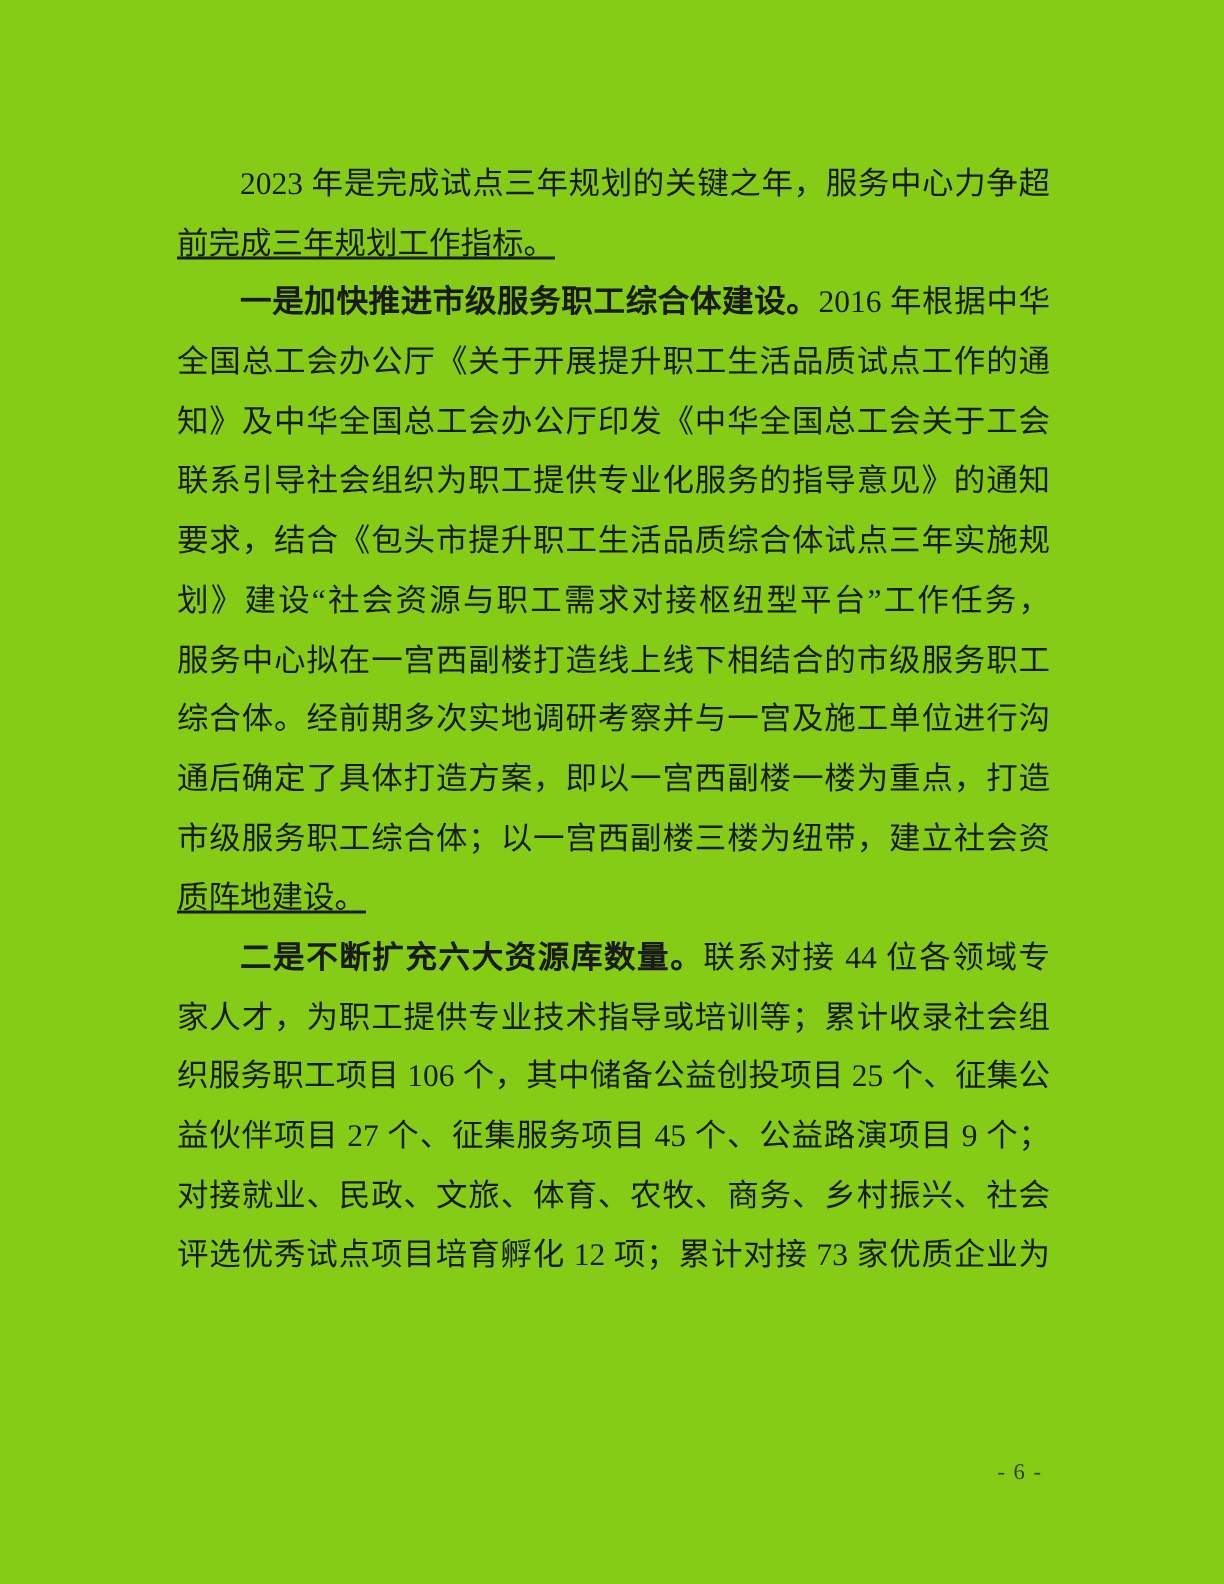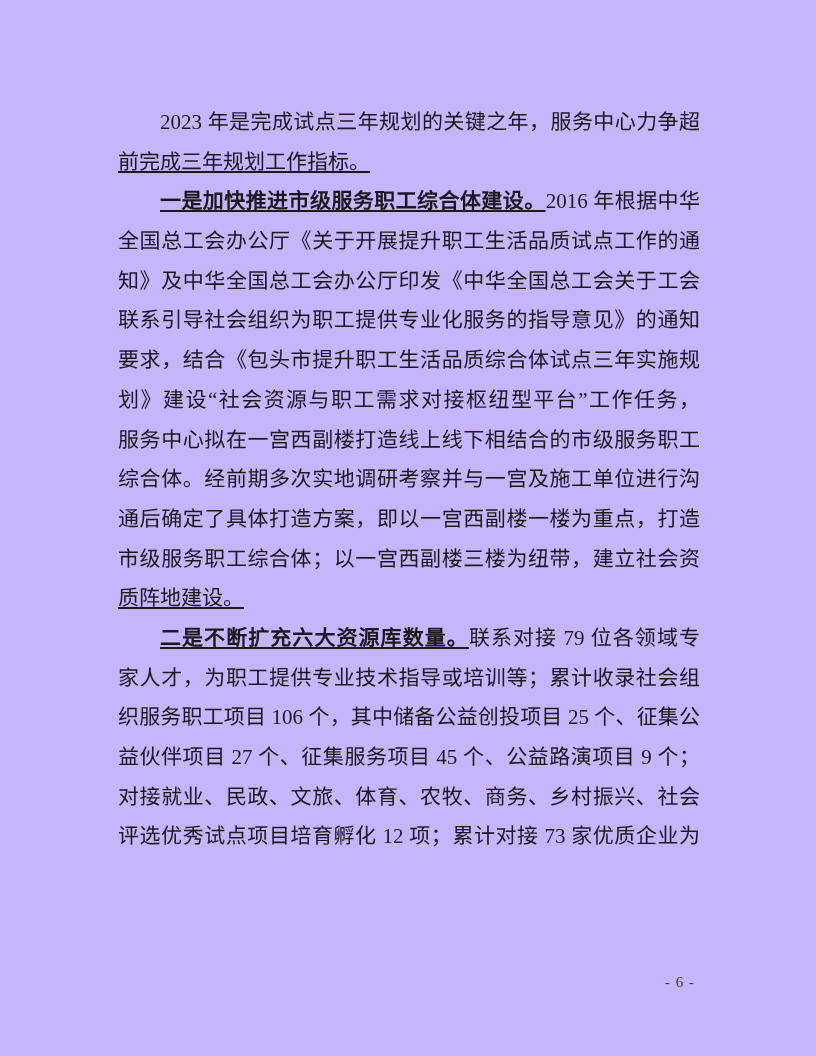--- a/index.html
+++ b/index.html
@@ -1,21 +1,21 @@
 <!DOCTYPE html>
 <html lang="zh-CN"><head>
 <meta charset="utf-8">
 <style>
   * { margin: 0; padding: 0; box-sizing: border-box; }
   html, body { background: #ffffff; }
   .page {
     position: relative;
     width: 816px;
     height: 1056px;
-    background: #c4b5fd;
+    background: #84cc16;
     overflow: hidden;
     font-family: "Liberation Serif", "DejaVu Serif", serif;
     color: #1a1a1a;
   }
   .body-text {
     position: absolute;
     left: 118px;
     top: 103px;
     width: 582px;
     font-size: 21px;
@@ -28,21 +28,21 @@
     text-justify: inter-character;
     overflow: hidden;
   }
   .line.end {
     text-align-last: left;
     text-decoration: underline;
   }
   .line.first {
     text-indent: 2em;
   }
-  .b { font-weight: 700; text-decoration: underline; }
+  .b { font-weight: 700; }
   .page-number {
     position: absolute;
     top: 974px;
     right: 121px;
     font-size: 15px;
     letter-spacing: 1px;
     color: #3a3a3a;
   }
 </style>
 </head>
@@ -64,21 +64,21 @@
       <div class="line"><span>要求，结合《包头市提升职工生活品质综合体试点三年实施规</span></div>
       <div class="line"><span>划》建设“社会资源与职工需求对接枢纽型平台”工作任务，</span></div>
       <div class="line"><span>服务中心拟在一宫西副楼打造线上线下相结合的市级服务职工</span></div>
       <div class="line"><span>综合体。经前期多次实地调研考察并与一宫及施工单位进行沟</span></div>
       <div class="line"><span>通后确定了具体打造方案，即以一宫西副楼一楼为重点，打造</span></div>
       <div class="line"><span>市级服务职工综合体；以一宫西副楼三楼为纽带，建立社会资</span></div>
       <div class="line end"><span>质阵地建设。</span></div>
     </section>
 
     <section>
-      <div class="line first"><span class="b">二是不断扩充六大资源库数量。</span><span>联系对接 79 位各领域专</span></div>
+      <div class="line first"><span class="b">二是不断扩充六大资源库数量。</span><span>联系对接 44 位各领域专</span></div>
       <div class="line"><span>家人才，为职工提供专业技术指导或培训等；累计收录社会组</span></div>
       <div class="line"><span>织服务职工项目 106 个，其中储备公益创投项目 25 个、征集公</span></div>
       <div class="line"><span>益伙伴项目 27 个、征集服务项目 45 个、公益路演项目 9 个；</span></div>
       <div class="line"><span>对接就业、民政、文旅、体育、农牧、商务、乡村振兴、社会</span></div>
       <div class="line"><span>评选优秀试点项目培育孵化 12 项；累计对接 73 家优质企业为</span></div>
     </section>
 
   </main>
 
   <div class="page-number">- 6 -</div>

